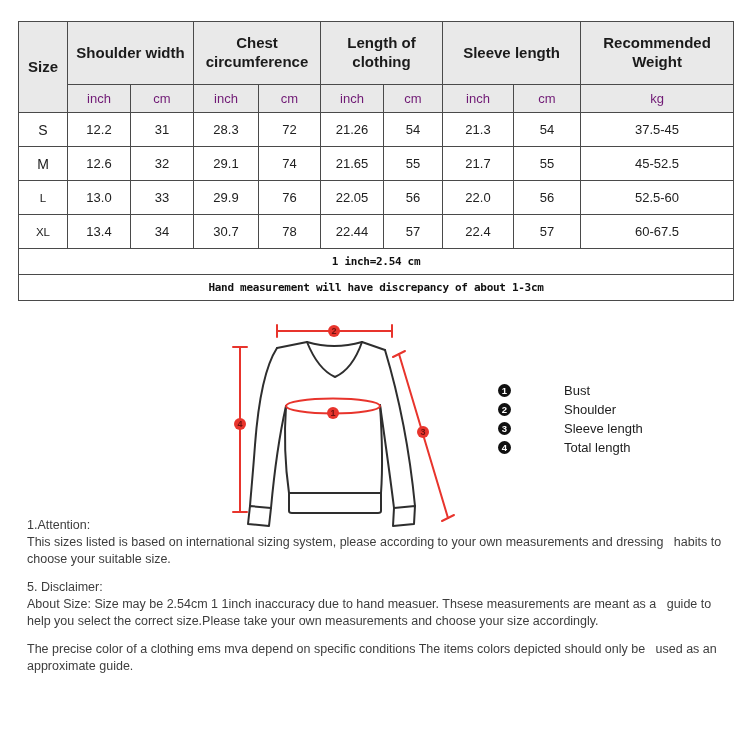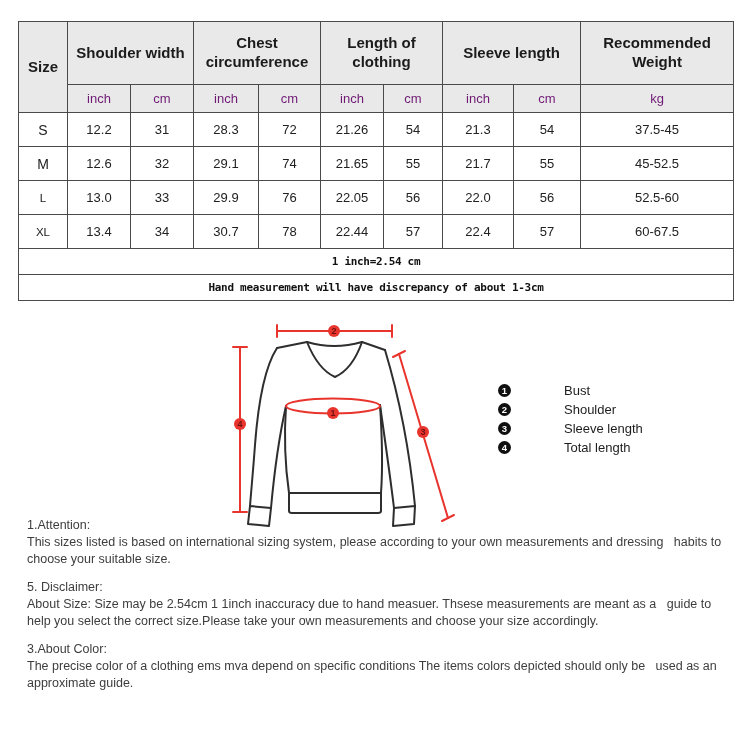--- a/index.html
+++ b/index.html
@@ -214,18 +214,17 @@
   <div class="notes">
     <div class="note-section">
       <p class="note-heading">1.Attention:</p>
       <p class="note-body">This sizes listed is based on international sizing system, please according to your own measurements and dressing   habits to choose your suitable size.</p>
     </div>
     <div class="note-section">
       <p class="note-heading">5. Disclaimer:</p>
       <p class="note-body">About Size: Size may be 2.54cm 1 1inch inaccuracy due to hand measuer. Thsese measurements are meant as a   guide to help you select the correct size.Please take your own measurements and choose your size accordingly.</p>
     </div>
     <div class="note-section">
-      <p class="note-heading">3.About Color:</p>
       <p class="note-body">The precise color of a clothing ems mva depend on specific conditions The items colors depicted should only be   used as an approximate guide.</p>
     </div>
   </div>
 
 </div>
 
 </body></html>

